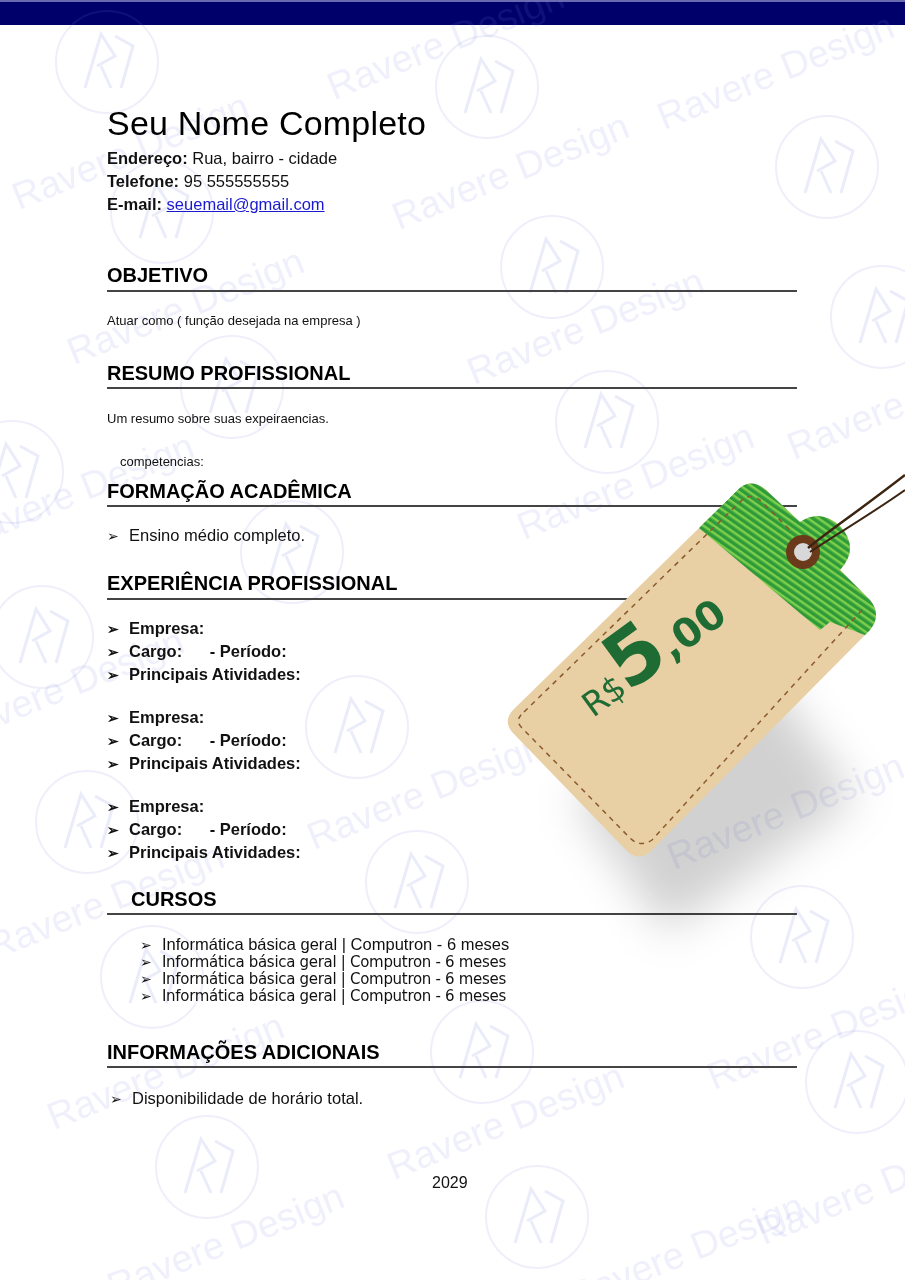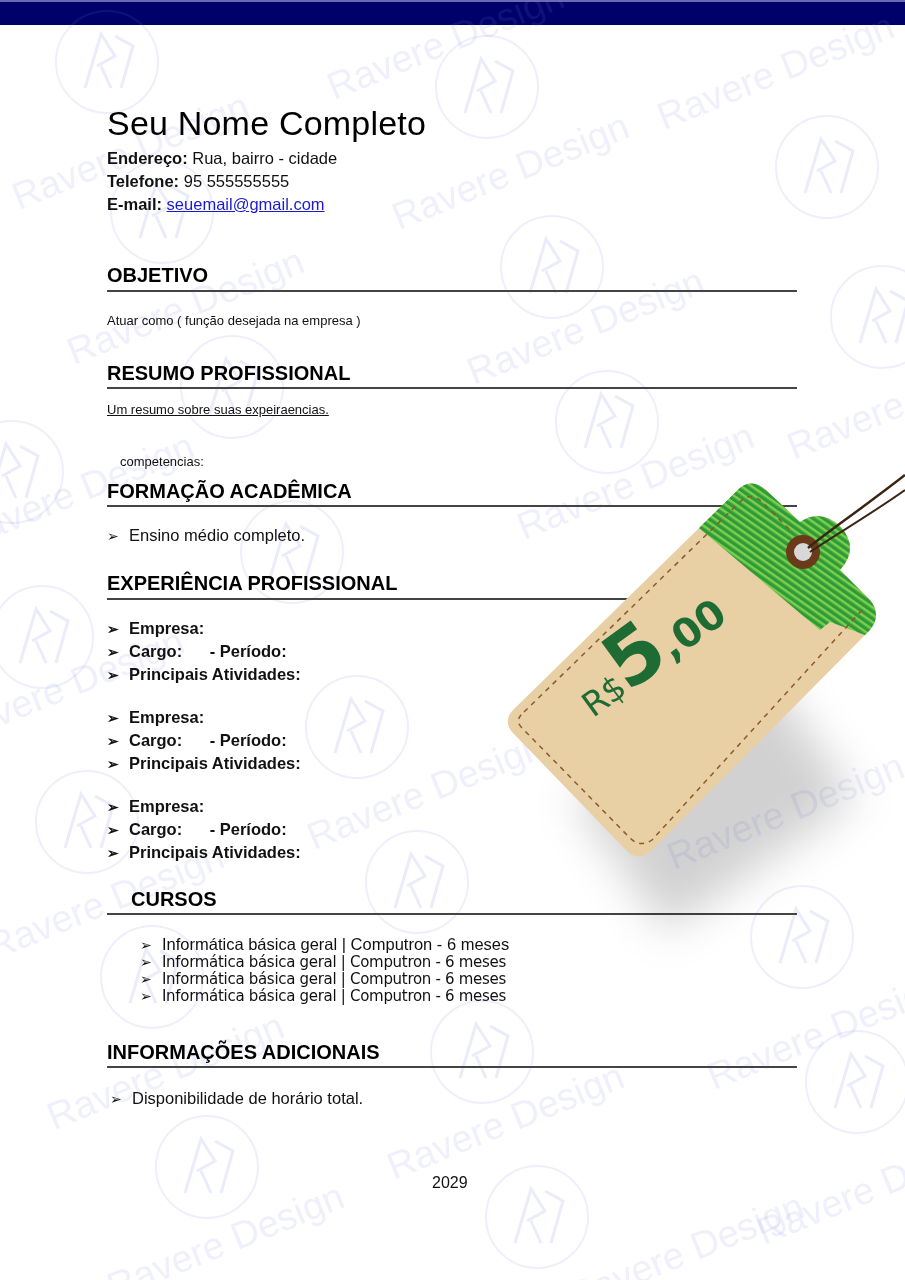--- a/index.html
+++ b/index.html
@@ -184,21 +184,21 @@
     <b>E-mail:</b>
     <a>seuemail@gmail.com</a>
   </div>
 
   <div class="section-title" style="top:264px;">OBJETIVO</div>
   <div class="rule" style="top:290px;"></div>
   <div class="text" style="top:311px;">Atuar como ( função desejada na empresa )</div>
 
   <div class="section-title" style="top:362px;">RESUMO PROFISSIONAL</div>
   <div class="rule" style="top:387px;"></div>
-  <div class="text" style="top:400px;text-decoration:underline;">Um resumo sobre suas expeiraencias.</div>
+  <div class="text" style="top:409px;">Um resumo sobre suas expeiraencias.</div>
   <div class="text" style="top:452px;margin-left:13px;">competencias:</div>
 
   <div class="section-title" style="top:480px;">FORMAÇÃO ACADÊMICA</div>
   <div class="rule" style="top:505px;"></div>
   <ul class="bullet-list" style="top:524px;">
     <li><span class="arrow">➢</span><span>Ensino médio completo.</span></li>
   </ul>
 
   <div class="section-title" style="top:572px;">EXPERIÊNCIA PROFISSIONAL</div>
   <div class="rule" style="top:598px;width:530px;"></div>

